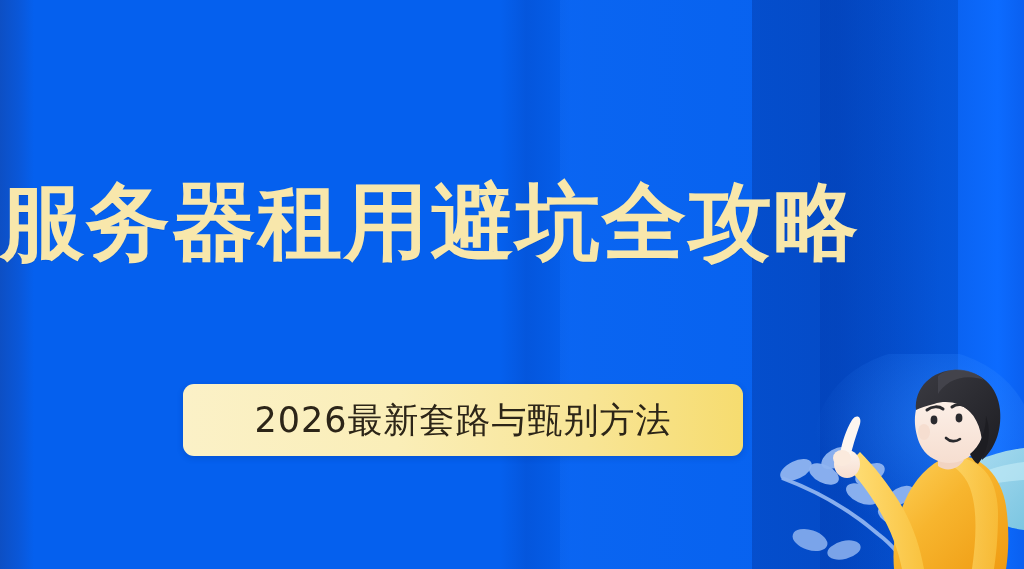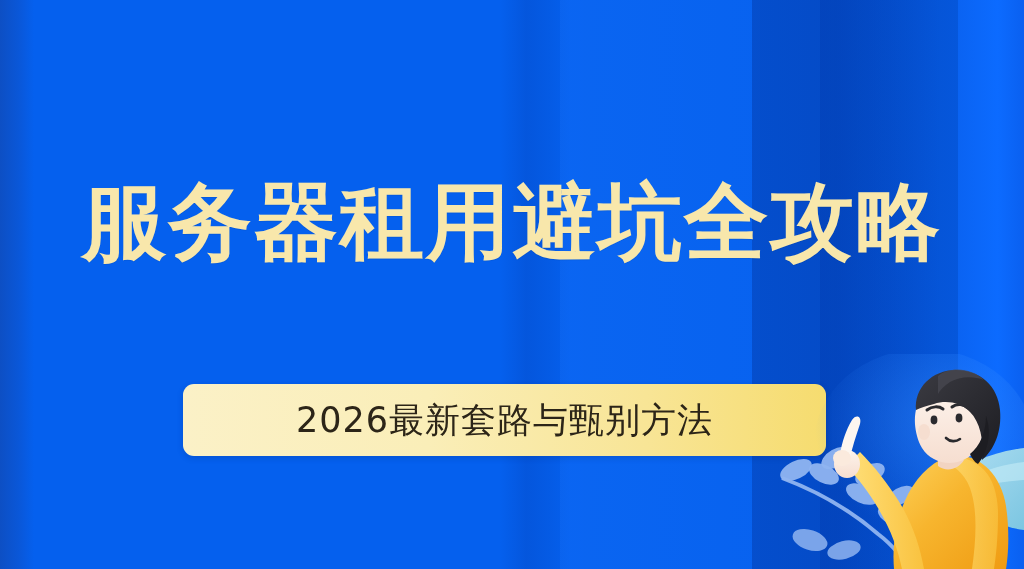--- a/index.html
+++ b/index.html
@@ -57,37 +57,37 @@
     width: 120px;
     background: linear-gradient(to right, rgba(2,60,175,0.45) 0%, rgba(2,60,175,0.0) 100%);
   }
 
   
   .title {
     position: absolute;
     left: 0;
     right: 0;
     top: 178px;
-    text-align: center;
+    text-align: left;
     color: #f8e7ab;
     font-size: 84px;
     line-height: 1.05;
     letter-spacing: 2px;
     font-weight: 700;
     white-space: nowrap;
     font-family: "DejaVu Sans", "Liberation Sans", sans-serif;
     text-shadow: 0 1px 0 rgba(0,0,0,0.06);
   }
 
   
   .subtitle-banner {
     position: absolute;
     left: 183px;
     top: 384px;
-    width: 643px;
+    width: 560px;
     height: 72px;
     border-radius: 11px;
     background: linear-gradient(to right, #fbf1c7 0%, #faeeb8 38%, #f8e596 72%, #f6dc6f 100%);
     box-shadow: 0 2px 6px rgba(0, 30, 90, 0.18);
     display: flex;
     align-items: center;
     justify-content: center;
   }
   .subtitle-text {
     color: #2c2518;

